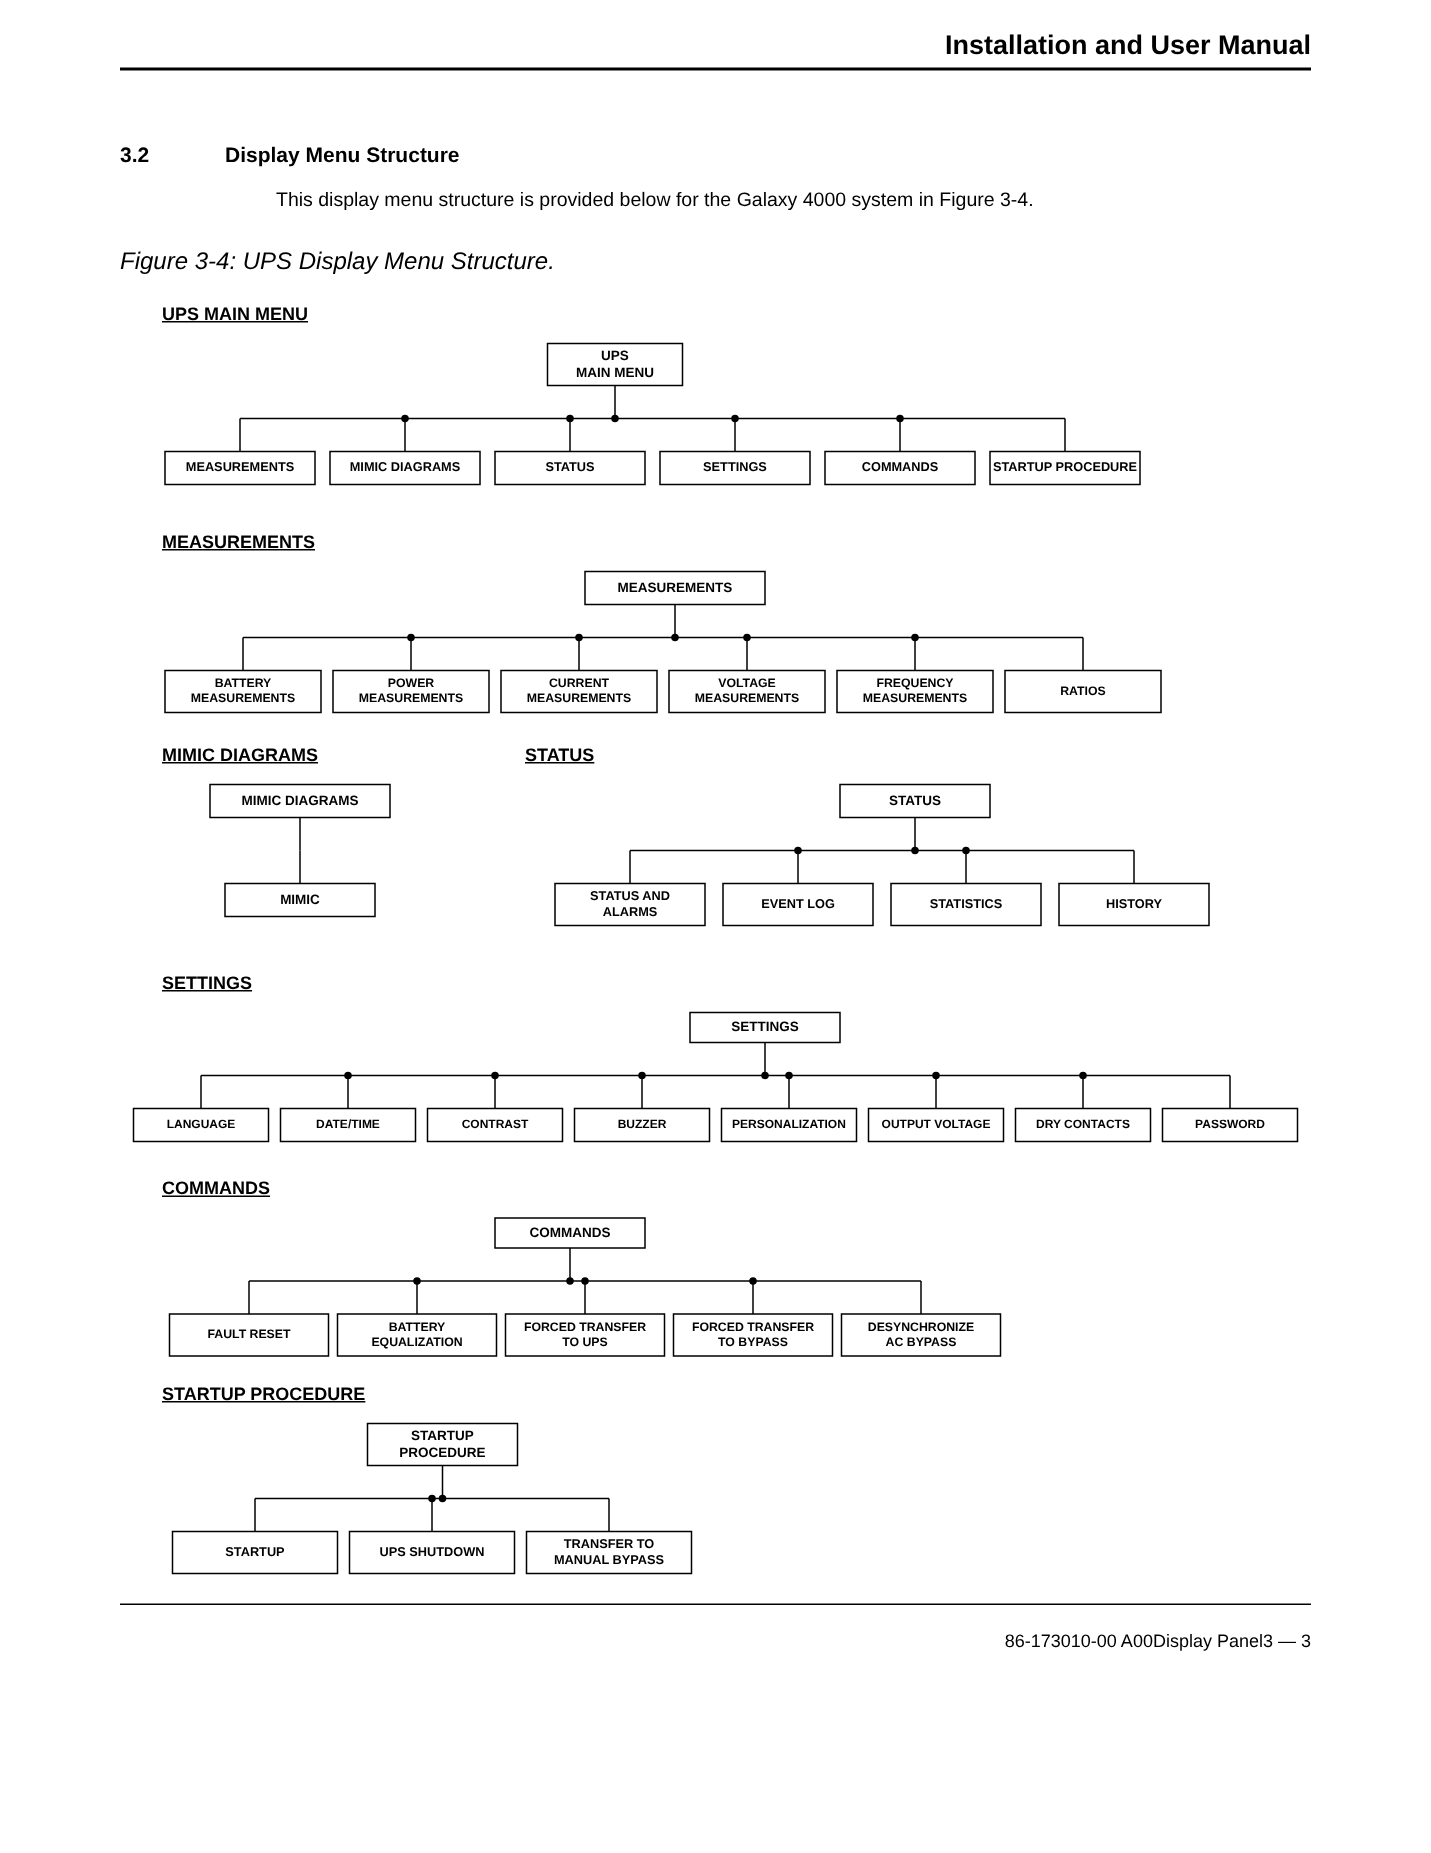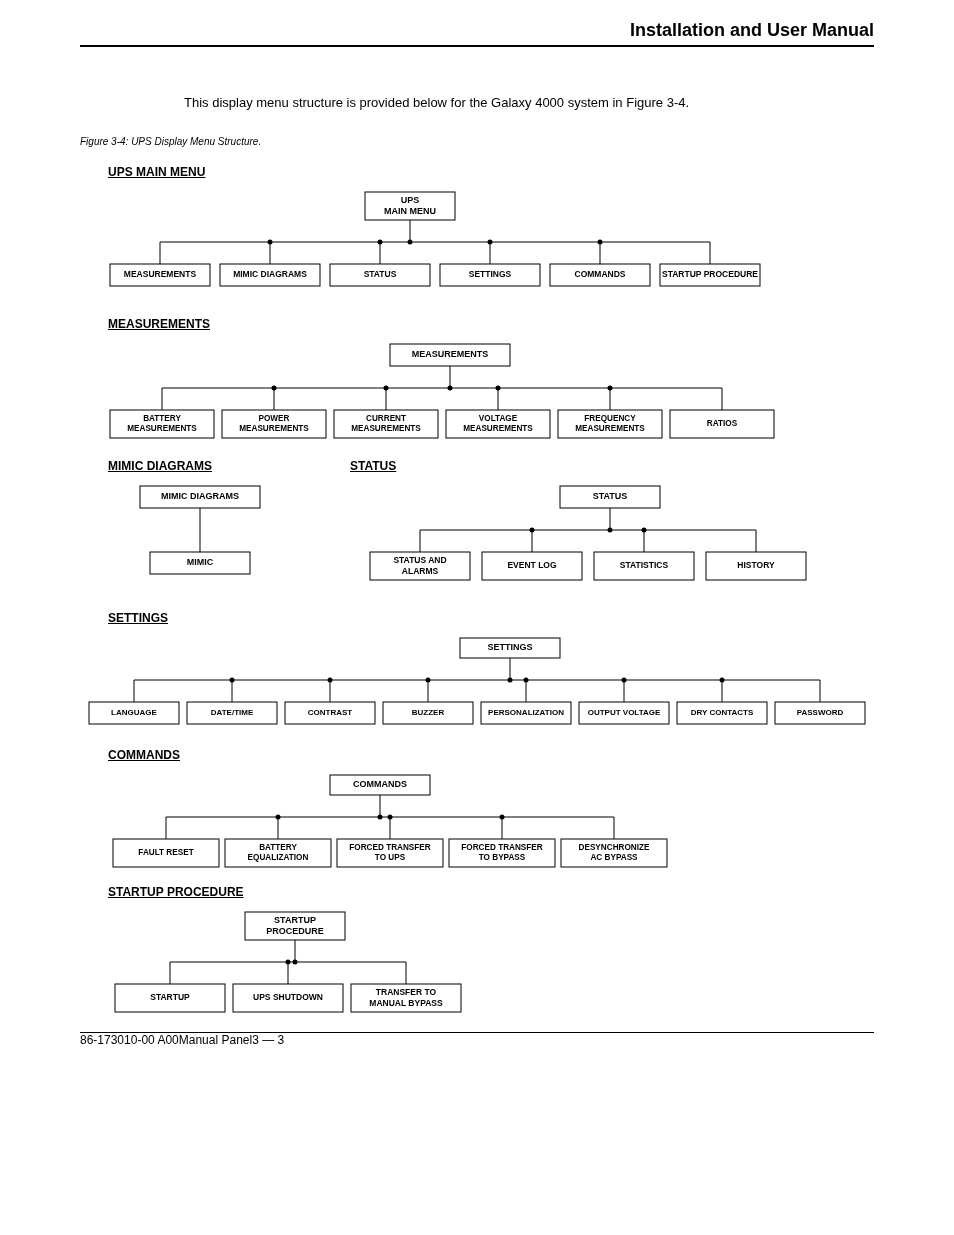--- a/index.html
+++ b/index.html
@@ -35,52 +35,56 @@
   .section-title {
     font-size: 14px;
     font-weight: bold;
   }
   .section-body {
     font-size: 13px;
     margin-left: 104px;
     margin-bottom: 26px;
   }
   .figure-caption {
-    font-size: 10px;
+    font-size: 16px;
     font-style: italic;
     margin-bottom: 18px;
   }
   .tree-title {
     font-size: 12px;
     font-weight: bold;
     text-decoration: underline;
     margin-bottom: 8px;
     margin-left: 28px;
   }
   .tree-svg { display: block; }
   .footer {
     border-top: 1px solid #000;
     margin-top: 10px;
-    padding-top: 0;
+    padding-top: 17px;
     display: flex;
-    justify-content: flex-start;
+    justify-content: flex-end;
     font-size: 12px;
   }
   .dual-col { display:flex; gap:0; }
   svg text { font-family: Arial, Helvetica, sans-serif; }
 </style>
 </head>
 <body>
 
 <div class="page">
 
   <div class="header-bar">
     <span>Installation and User Manual</span>
   </div>
 
+  <div class="section-row">
+    <div class="section-num">3.2</div>
+    <div class="section-title">Display Menu Structure</div>
+  </div>
   <div class="section-body">This display menu structure is provided below for the Galaxy 4000 system in Figure 3-4.</div>
 
   <div class="figure-caption">Figure 3-4:  UPS Display Menu Structure.</div>
 
   <div class="tree-title">UPS MAIN MENU</div>
   <svg class="tree-svg" width="794" height="130">
       <rect x="285" y="5" width="90" height="28" fill="#fff" stroke="#000" stroke-width="1"></rect>
       <text x="330" y="13.375" text-anchor="middle" dominant-baseline="middle" font-size="9" font-weight="bold" fill="#000">UPS</text>
       <text x="330" y="24.625" text-anchor="middle" dominant-baseline="middle" font-size="9" font-weight="bold" fill="#000">MAIN MENU</text>
       <line x1="330" y1="33" x2="330" y2="55" stroke="#000" stroke-width="1"></line>
@@ -271,17 +275,17 @@
       <text x="208" y="91" text-anchor="middle" dominant-baseline="middle" font-size="8.5" font-weight="bold" fill="#000">UPS SHUTDOWN</text>
       <line x1="326" y1="55" x2="326" y2="77" stroke="#000" stroke-width="1"></line>
       <rect x="271" y="77" width="110" height="28" fill="#fff" stroke="#000" stroke-width="1"></rect>
       <text x="326" y="85.6875" text-anchor="middle" dominant-baseline="middle" font-size="8.5" font-weight="bold" fill="#000">TRANSFER TO</text>
       <text x="326" y="96.3125" text-anchor="middle" dominant-baseline="middle" font-size="8.5" font-weight="bold" fill="#000">MANUAL BYPASS</text>
       <circle cx="215" cy="55" r="2.5" fill="#000"></circle>
     </svg>
 
   <div class="footer">
     <span>86-173010-00 A00</span>
-    <span>Manual Panel</span>
+    <span>Display Panel</span>
     <span>3 — 3</span>
   </div>
 
 </div>
 
 </body></html>

